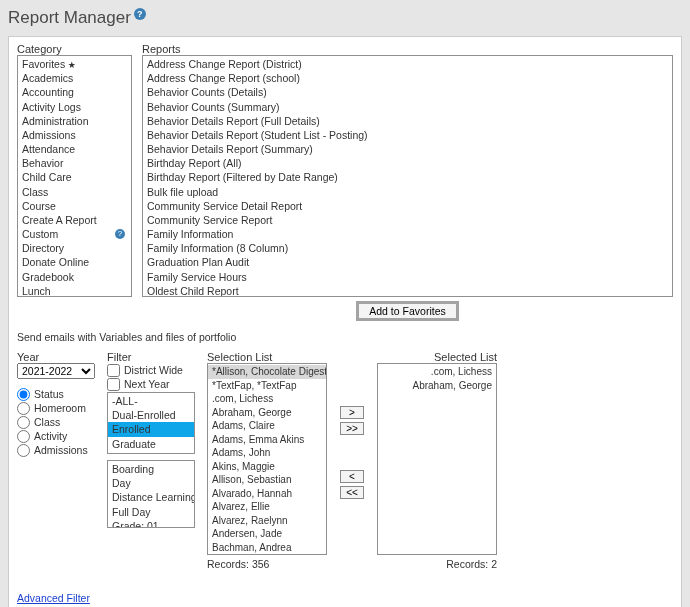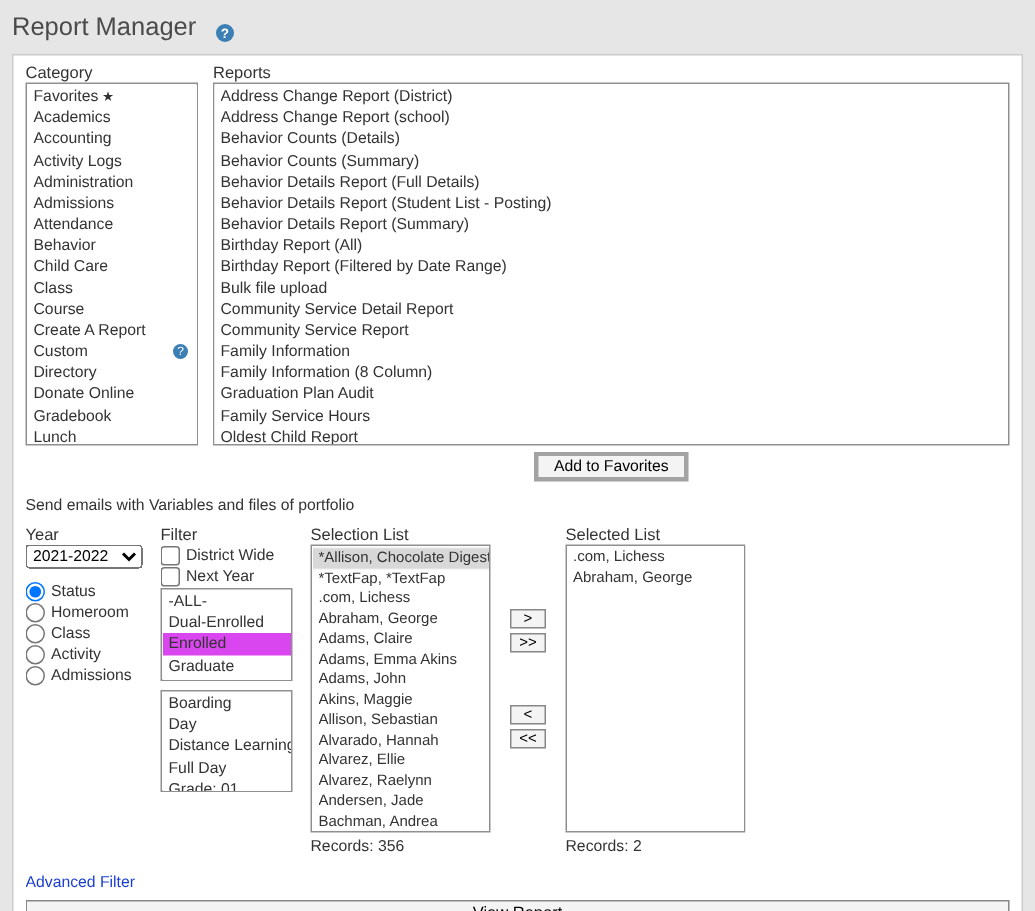--- a/index.html
+++ b/index.html
@@ -10,22 +10,22 @@
     font-family: Arial, sans-serif;
     font-size: 11px;
     color: #333;
     width: 690px;
   }
   .page-title {
     font-size: 17px;
     color: #4a4a4a;
     margin-bottom: 8px;
     display: flex;
-    align-items: flex-end;
-    gap: 13px;
+    align-items: flex-start;
+    gap: 3px;
   }
   .help-icon {
     width: 12px;
     height: 12px;
     border-radius: 50%;
     background: #3b7fb5;
     color: #fff;
     font-size: 9px;
     display: inline-flex;
     align-items: center;
@@ -52,21 +52,21 @@
     font-size: 10.5px;
     line-height: 1.35;
     padding: 1px 0;
   }
   .listbox .item {
     padding: 0 4px;
     white-space: nowrap;
     cursor: default;
   }
   .listbox .item.selected {
-    background: #d946ef;
+    background: #0ea5e9;
   }
   .category-col { width: 115px; }
   .reports-col { flex: 1; }
   .category-box { height: 242px; }
   .reports-box { height: 242px; }
   .star::after { content: " ★"; font-size: 9px; }
   .q-badge {
     float: right;
     width: 10px; height: 10px;
     border-radius: 50%;
@@ -98,21 +98,21 @@
   .filter-col { width: 90px; }
   .sel-col { width: 120px; }
   .move-col {
     width: 30px;
     display: flex;
     flex-direction: column;
     align-items: center;
     padding-top: 55px;
     gap: 2px;
   }
-  .selected-col { width: 120px; }
+  .selected-col { width: 120px; text-align: right; }
   select.year {
     width: 78px;
     font-size: 10.5px;
   }
   .radio-row, .check-row {
     display: flex;
     gap: 4px;
     font-size: 10.5px;
     margin: 1px 0;
   }
@@ -128,23 +128,24 @@
     font-size: 10px;
     border: 1px solid #888;
     background: #f4f4f4;
     cursor: pointer;
     margin-bottom: 1px;
   }
   .move-gap { height: 30px; }
   .records { font-size: 10.5px; margin-top: 3px; }
   .adv-link {
     color: #1a3fcf;
+    text-decoration: underline;
     font-size: 10.5px;
     display: inline-block;
-    margin-top: 12px;
+    margin-top: 22px;
     cursor: pointer;
   }
   .view-btn-wrap { margin-top: 6px; }
   .view-btn {
     width: 100%;
     padding: 2px 0;
     font-size: 11px;
     border: 1px solid #888;
     background: #f4f4f4;
     cursor: pointer;

